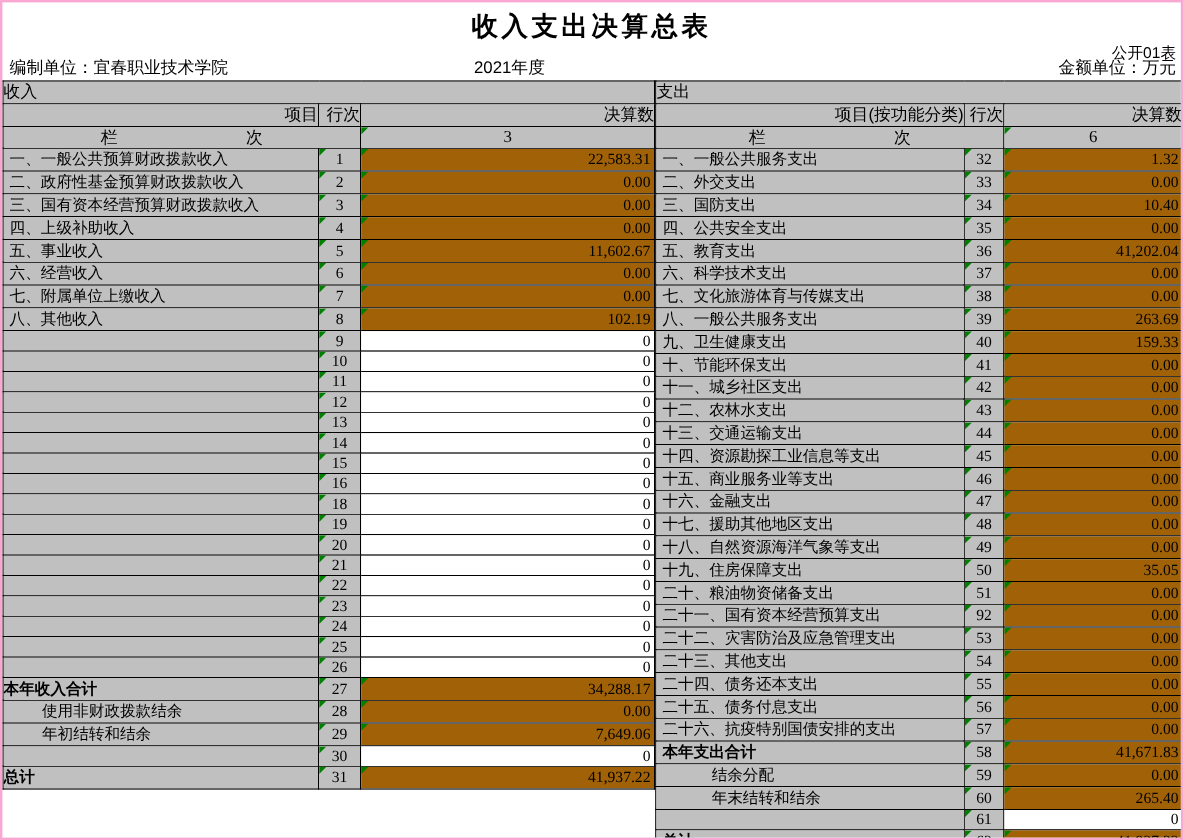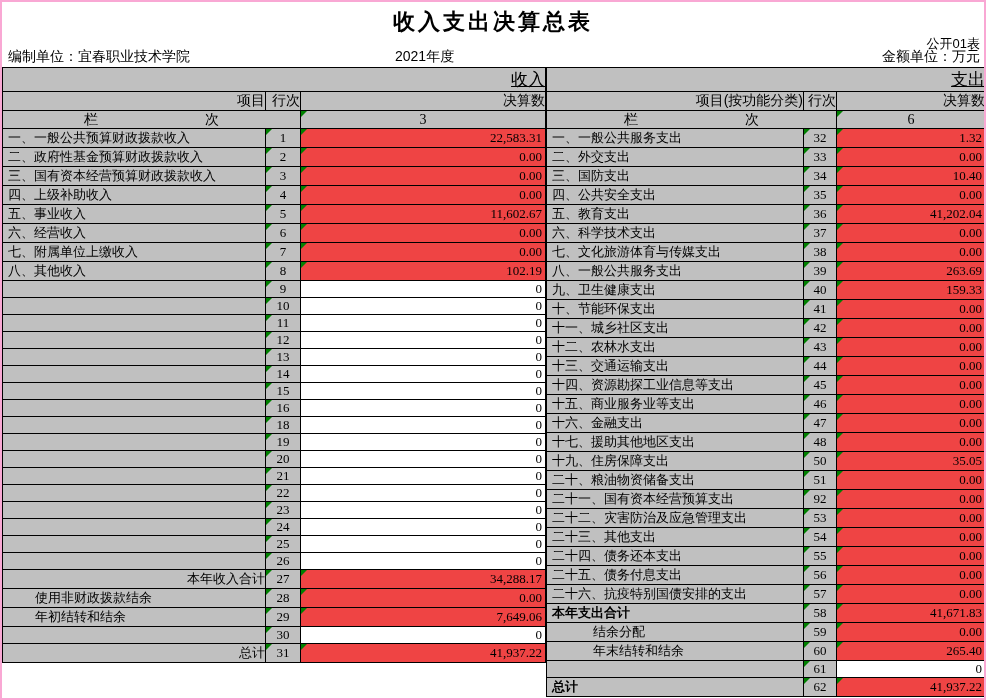--- a/index.html
+++ b/index.html
@@ -10,32 +10,32 @@
   .info-line{position:relative;height:17px;font-size:14px;}
   .info-left{position:absolute;left:6px;bottom:1px;margin-top:31px;}
   .info-center{position:absolute;left:393px;bottom:1px;}
   .info-right{position:absolute;right:4px;bottom:1px;}
   .tables{display:flex;align-items:flex-start;}
   table{border-collapse:collapse;table-layout:fixed;}
   #tbl-income{width:543px;}
   #tbl-exp{width:439px;}
   th,td{border:1px solid #000;padding:0;margin:0;overflow:hidden;white-space:nowrap;font-weight:normal;position:relative;box-sizing:border-box;}
   .gray{background:#c0c0c0;}
-  .green{background:#ef4444;}
+  .green{background:#a16207;}
   .white{background:#ffffff;}
-  tr.band th{height:15px;font-size:17px;text-align:right;text-decoration:underline;}
+  tr.band th{height:15px;font-size:14px;text-align:left;}
   tr.hdr th{height:17px;font-size:14px;text-align:right;}
   tr.lan td{height:17px;font-size:14px;}
   .lan-cell{display:flex;justify-content:center;gap:107px;align-items:center;height:17px;font-size:14px;}
   tbody td{height:17px;font-size:13px;}
   .num{font-family:"Liberation Serif","DejaVu Serif",serif;}
   .val{text-align:right;padding-right:3px;}
   .rowno{text-align:center;}
   .item{text-align:left;padding-left:5px;}
-  .sum-c{font-weight:normal;text-align:right;padding-left:0;}
+  .sum-c{font-weight:bold;text-align:left;padding-left:0;}
   .sum-l{font-weight:bold;}
   .sub-l{padding-left:32px;}
   .sub-r{padding-left:46px;}
   .lan-no{text-align:center;}
   .tri::before{content:"";position:absolute;top:0;left:0;width:0;height:0;border-top:6px solid #008000;border-right:6px solid transparent;}
 </style>
 </head>
 <body>
 
 <div class="page">
@@ -335,20 +335,25 @@
             <td class="item gray">十六、金融支出</td>
             <td class="rowno gray num tri">47</td>
             <td class="val num green tri">0.00</td>
           </tr>
           <tr>
             <td class="item gray">十七、援助其他地区支出</td>
             <td class="rowno gray num tri">48</td>
             <td class="val num green tri">0.00</td>
           </tr>
           <tr>
+            <td class="item gray">十八、自然资源海洋气象等支出</td>
+            <td class="rowno gray num tri">49</td>
+            <td class="val num green tri">0.00</td>
+          </tr>
+          <tr>
             <td class="item gray">十九、住房保障支出</td>
             <td class="rowno gray num tri">50</td>
             <td class="val num green tri">35.05</td>
           </tr>
           <tr>
             <td class="item gray">二十、粮油物资储备支出</td>
             <td class="rowno gray num tri">51</td>
             <td class="val num green tri">0.00</td>
           </tr>
           <tr>

